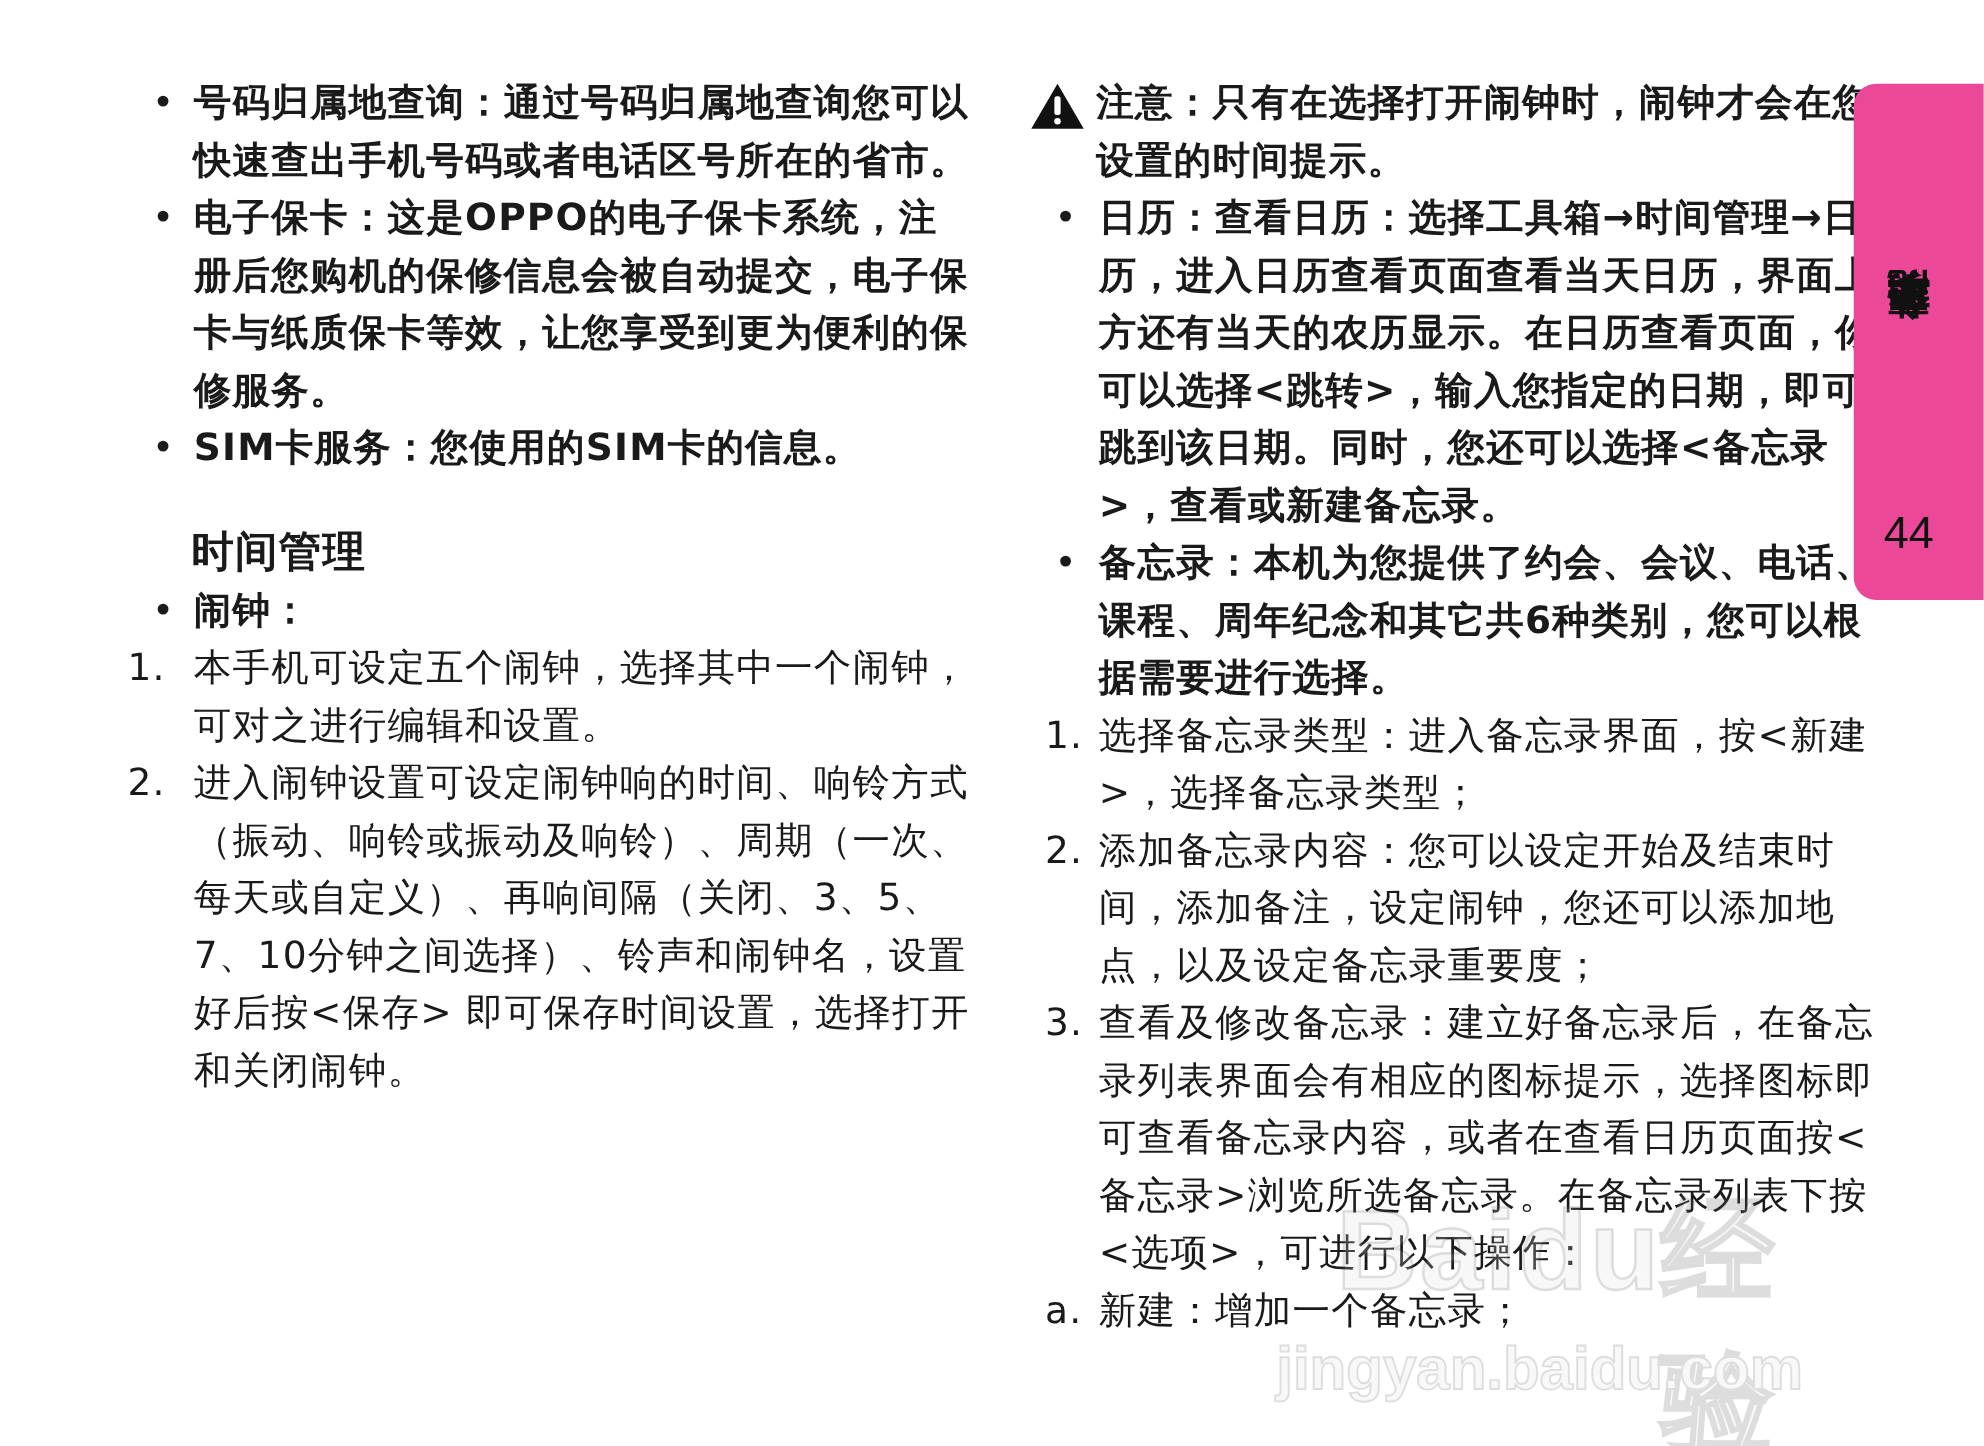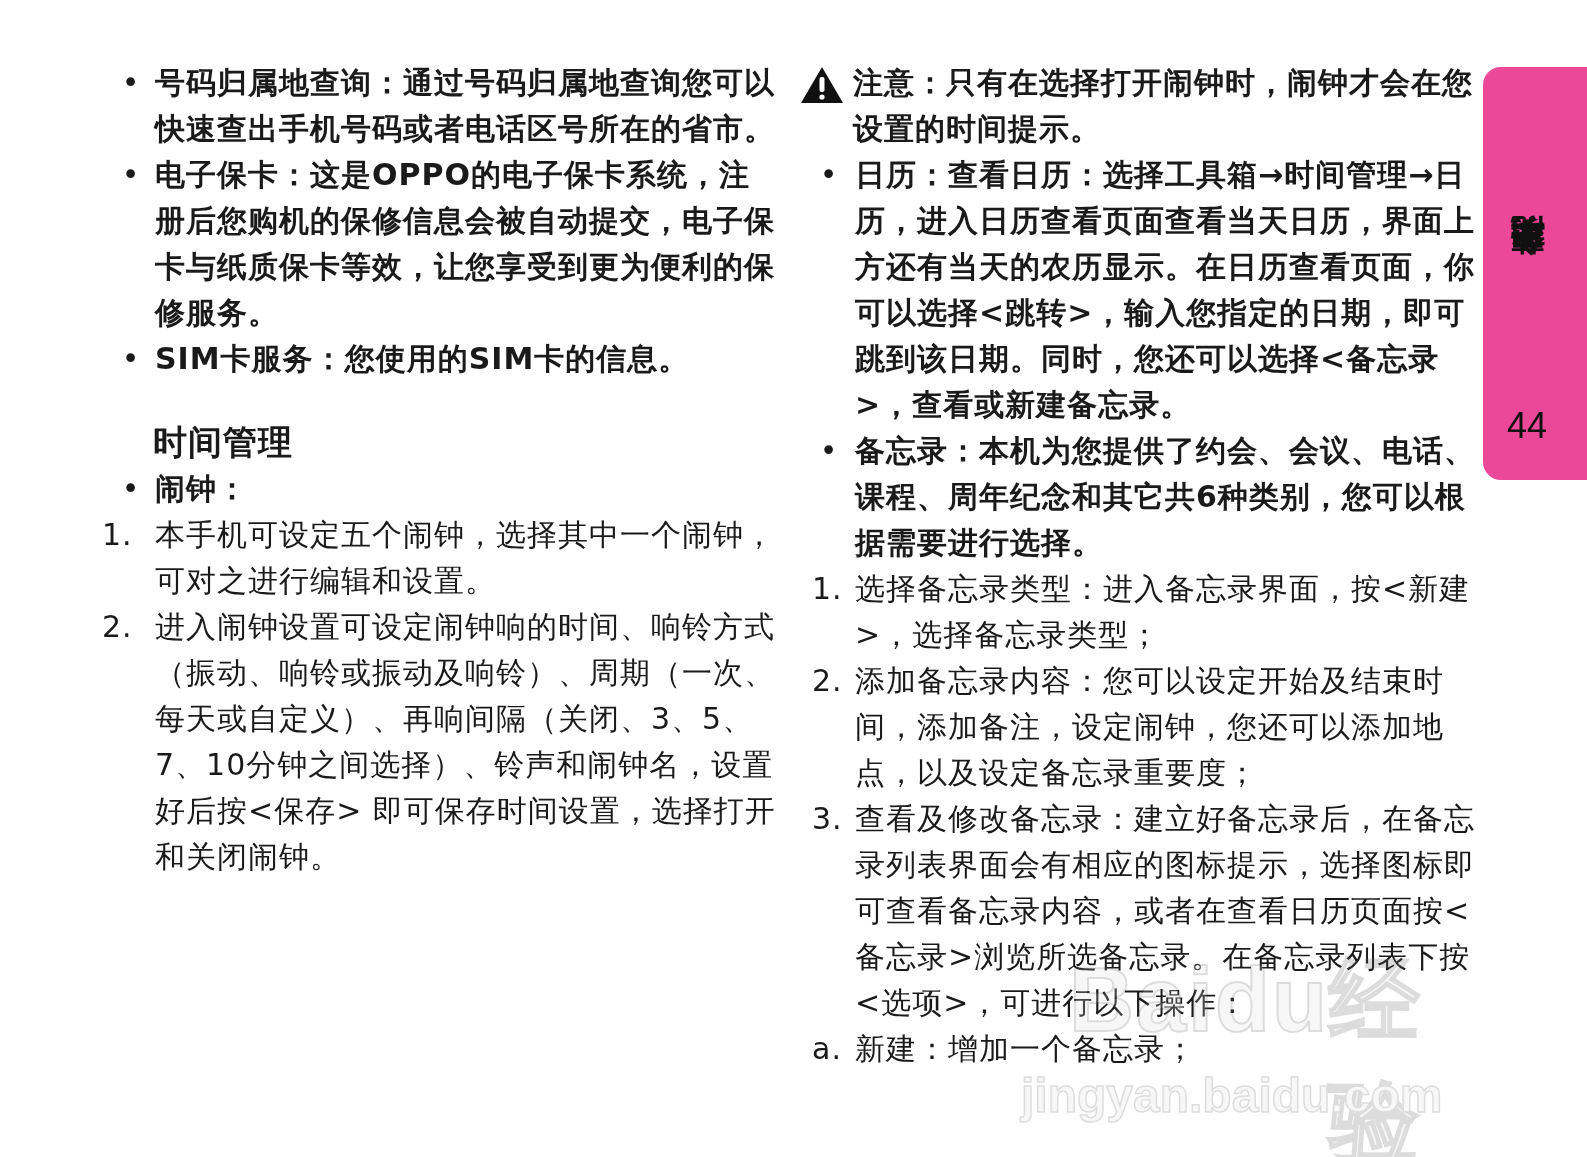--- a/index.html
+++ b/index.html
@@ -16,21 +16,21 @@
       color: #1a1a1a;
     }
     .col {
       position: absolute;
       top: 60px;
       font-size: 30px;
       line-height: 46px;
       letter-spacing: 1px;
     }
     .col-left { left: 110px; width: 670px; }
-    .col-right { left: 800px; width: 680px; }
+    .col-right { left: 824px; width: 680px; }
 
     .item {
       position: relative;
       padding-left: 45px;
     }
     .marker {
       position: absolute;
       left: 0;
       top: 0;
       width: 40px;

